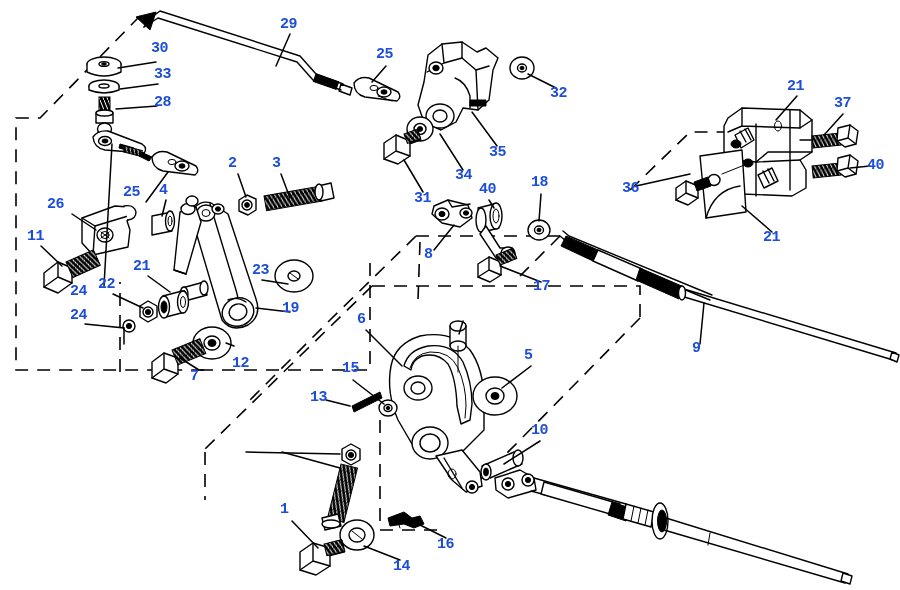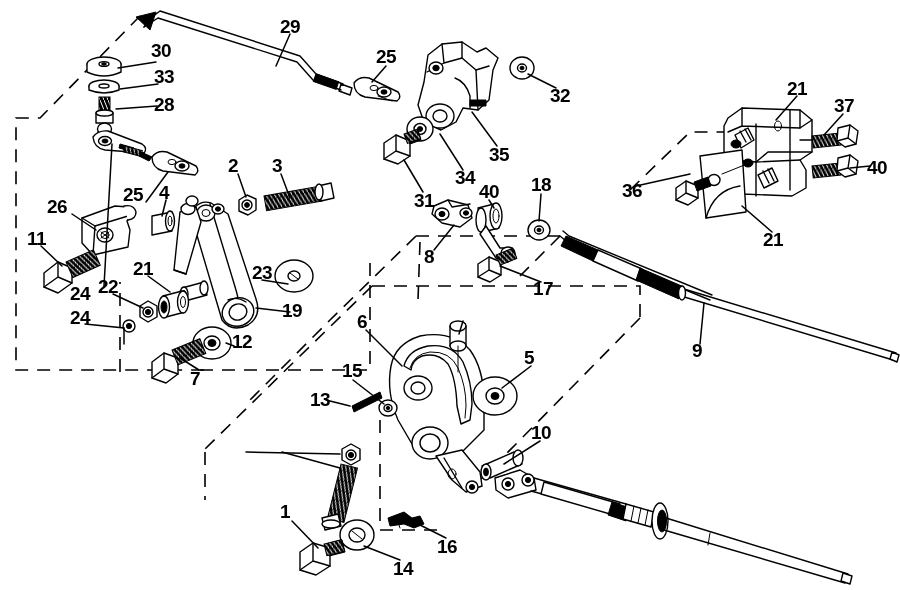--- a/index.html
+++ b/index.html
@@ -6,24 +6,24 @@
   #stage{
     position:relative;
     width:900px;height:590px;
     background:#ffffff;
     font-family:"Liberation Sans", sans-serif;
     overflow:hidden;
   }
   #art{position:absolute;left:0;top:0;width:900px;height:590px;}
   .lbl{
     position:absolute;
-    font-family:Liberation Sans, sans-serif;
+    font-family:Liberation Mono, monospace;
     font-weight:bold;
-    font-size:19px;
-    color:#000000;
+    font-size:15px;
+    color:#1d4ed8;
     line-height:1;
     white-space:nowrap;
     letter-spacing:-0.5px;
   }
 </style>
 </head>
 <body>
 
 <div id="stage">
 
@@ -487,21 +487,21 @@
   <div class="lbl" style="left:228px;top:156px">2</div>
   <div class="lbl" style="left:272px;top:156px">3</div>
   <div class="lbl" style="left:159px;top:183px">4</div>
   <div class="lbl" style="left:524px;top:348px">5</div>
   <div class="lbl" style="left:357px;top:312px">6</div>
   <div class="lbl" style="left:190px;top:369px">7</div>
   <div class="lbl" style="left:424px;top:247px">8</div>
   <div class="lbl" style="left:692px;top:341px">9</div>
   <div class="lbl" style="left:531px;top:423px">10</div>
   <div class="lbl" style="left:27px;top:229px">11</div>
-  <div class="lbl" style="left:232px;top:332px">12</div>
+  <div class="lbl" style="left:232px;top:356px">12</div>
   <div class="lbl" style="left:310px;top:390px">13</div>
   <div class="lbl" style="left:393px;top:559px">14</div>
   <div class="lbl" style="left:342px;top:361px">15</div>
   <div class="lbl" style="left:437px;top:537px">16</div>
   <div class="lbl" style="left:533px;top:279px">17</div>
   <div class="lbl" style="left:531px;top:175px">18</div>
   <div class="lbl" style="left:282px;top:301px">19</div>
   <div class="lbl" style="left:479px;top:182px">40</div>
   <div class="lbl" style="left:133px;top:259px">21</div>
   <div class="lbl" style="left:98px;top:277px">22</div>

